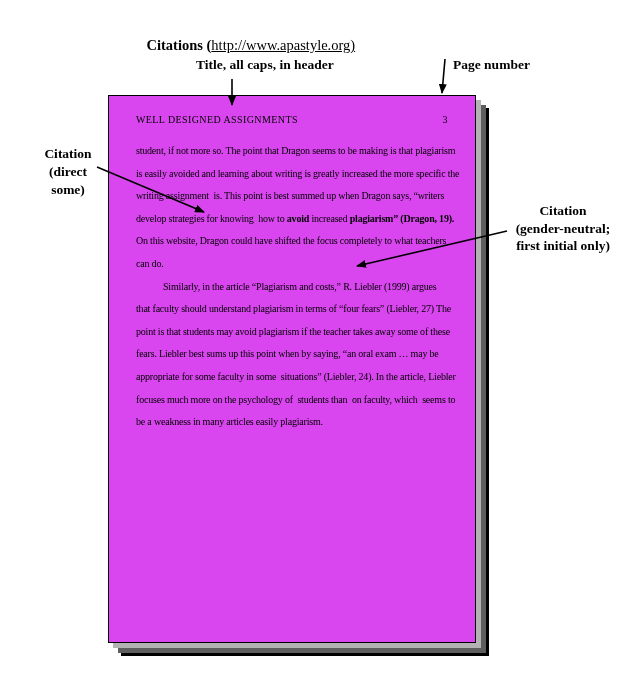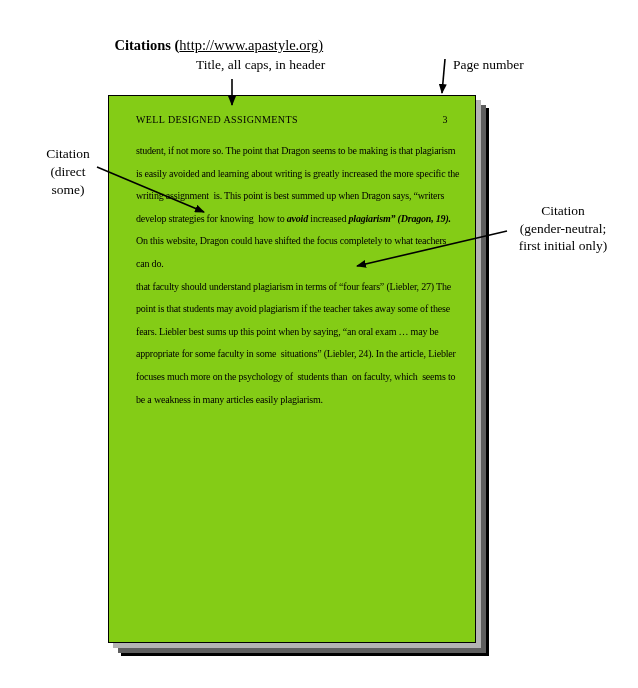--- a/index.html
+++ b/index.html
@@ -1,46 +1,46 @@
 <!DOCTYPE html>
 <html><head>
 <meta charset="utf-8">
 <style>
   html,body{margin:0;padding:0;background:#fff;}
   .canvas{
     position:relative;width:638px;height:688px;background:#fff;overflow:hidden;
     font-family:"Liberation Serif", serif;color:#000;
   }
   .doc-title{
-    position:absolute;left:100px;top:20px;font-size:14.5px;font-weight:bold;
+    position:absolute;left:132px;top:20px;font-size:14.5px;font-weight:bold;
     white-space:pre;
   }
   .doc-title .url{font-weight:normal;text-decoration:underline;color:#000;cursor:pointer;}
-  .callout{position:absolute;font-size:13.5px;line-height:18px;white-space:pre;}
+  .callout{position:absolute;font-size:13.5px;line-height:18px;white-space:pre;font-weight:bold;}
   .callout-title{left:196px;top:56px;}
   .callout-pagenum{left:453px;top:56px;}
   .callout-direct{left:30px;top:145px;width:76px;text-align:center;}
   .callout-gender{left:498px;top:202px;width:130px;text-align:center;line-height:17.5px;}
   .paper{
     position:absolute;left:108px;top:95px;width:366px;height:546px;
-    background:#84cc16;border:1px solid #000;
+    background:#d946ef;border:1px solid #000;
     box-shadow:5px 5px 0 0 #b3b3b3, 10px 10px 0 0 #5e5e5e, 13px 13px 0 0 #000;
   }
   .paper-header{
     position:absolute;left:27px;top:18px;width:312px;
     display:flex;justify-content:space-between;
     font-size:10px;letter-spacing:0.4px;
   }
   .paper-body{
     position:absolute;left:27px;top:49px;right:8px;
     font-size:10px;letter-spacing:-0.2px;
   }
   .paper-body .line{height:22.6px;white-space:pre;}
   .paper-body .line.indent{padding-left:27px;}
-  .paper-body .b{font-weight:bold;font-style:italic;}
+  .paper-body .b{font-weight:bold;}
   .arrows{position:absolute;left:0;top:0;pointer-events:none;}
 </style>
 </head>
 <body>
 
 <div class="canvas">
 
   <div class="doc-title">
     <span>Citations (</span><span class="url">http://www.apastyle.org)</span>
   </div>
@@ -55,20 +55,21 @@
       <span>WELL DESIGNED ASSIGNMENTS</span>
       <span>3</span>
     </div>
     <div class="paper-body">
         <div class="line"><span>student, if not more so. The point that Dragon seems to be making is that plagiarism</span></div>
         <div class="line"><span>is easily avoided and learning about writing is greatly increased the more specific the</span></div>
         <div class="line"><span>writing assignment  is. This point is best summed up when Dragon says, “writers</span></div>
         <div class="line"><span>develop strategies for knowing  how to </span><span class="b">avoid</span><span> increased </span><span class="b">plagiarism”</span><span> </span><span class="b">(Dragon, 19).</span></div>
         <div class="line"><span>On this website, Dragon could have shifted the focus completely to what teachers</span></div>
         <div class="line"><span>can do.</span></div>
+        <div class="line indent"><span>Similarly, in the article “Plagiarism and costs,” R. Liebler (1999) argues</span></div>
         <div class="line"><span>that faculty should understand plagiarism in terms of “four fears” (Liebler, 27) The</span></div>
         <div class="line"><span>point is that students may avoid plagiarism if the teacher takes away some of these</span></div>
         <div class="line"><span>fears. Liebler best sums up this point when by saying, “an oral exam … may be</span></div>
         <div class="line"><span>appropriate for some faculty in some  situations” (Liebler, 24). In the article, Liebler</span></div>
         <div class="line"><span>focuses much more on the psychology of  students than  on faculty, which  seems to</span></div>
         <div class="line"><span>be a weakness in many articles easily plagiarism.</span></div>
       </div>
   </div>
 
   <svg class="arrows" width="638" height="688" viewBox="0 0 638 688">

